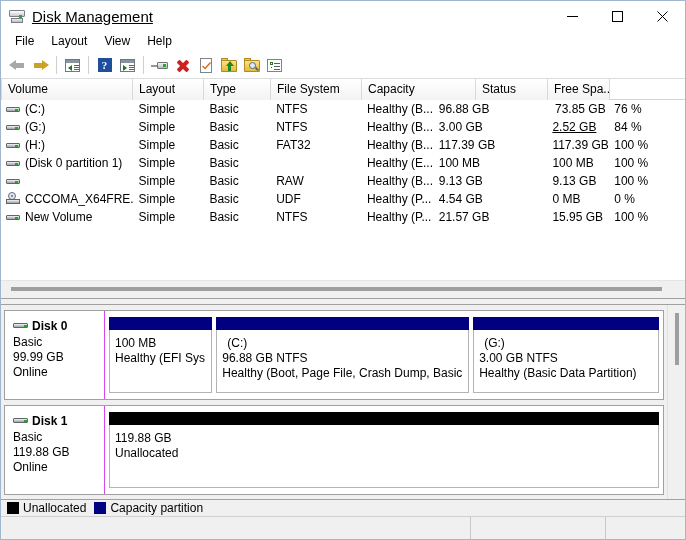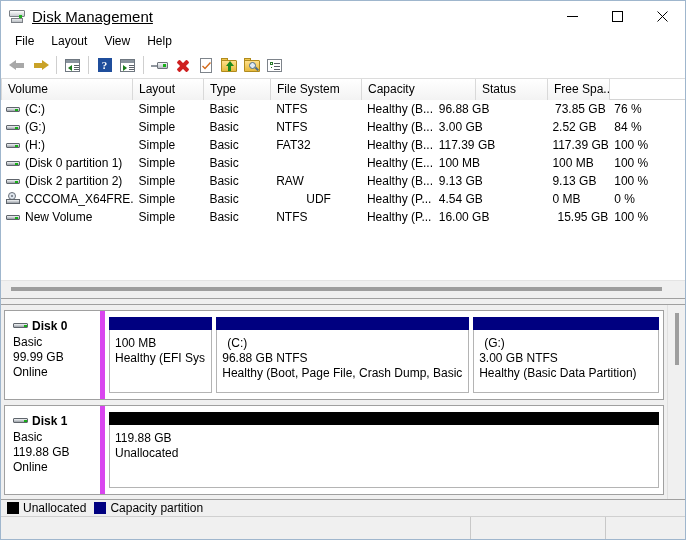--- a/index.html
+++ b/index.html
@@ -486,21 +486,21 @@
     border-top: none;
     box-sizing: border-box;
     margin: 0 3px;
     height: 90px;
   }
   .disk-row.first { border-top: 1px solid #a0a0a0; margin-top: 5px; }
   .disk-row.second { margin-top: 5px; border-top: 1px solid #a0a0a0; }
   .disk-info {
     width: 100px;
     flex: 0 0 auto;
-    border-right: 5px solid #d946ef;
+    border-right: 1px solid #d946ef;
     box-sizing: border-box;
     padding: 8px 0 0 8px;
     background: #ffffff;
   }
   .disk-title {
     display: flex;
     align-items: center;
     font-size: 12px;
     font-weight: bold;
     color: #000;
@@ -755,21 +755,21 @@
               <span class="vbar"></span>
               <span class="vled"></span>
             </span>
             <span>(G:)</span>
           </div>
           <div class="lv-td" style="width: 71px;">Simple</div>
           <div class="lv-td" style="width: 67px;">Basic</div>
           <div class="lv-td" style="width: 91px;">NTFS</div>
           <div class="lv-td" style="width: 72px;">Healthy (B...</div>
           <div class="lv-td" style="width: 114px;">3.00 GB</div>
-          <div class="lv-td" style="width: 62px;">2.52 GB</div>
+          <div class="lv-td" style="width: 62px; text-decoration: underline;">2.52 GB</div>
           <div class="lv-td" style="width: 77px;">84 %</div>
         </div>
         <div class="lv-row">
           <div class="lv-td col-volume" style="width: 132px;">
             <span class="vol-icon">
               <span class="vbar"></span>
               <span class="vled"></span>
             </span>
             <span>(H:)</span>
           </div>
@@ -796,61 +796,60 @@
           <div class="lv-td" style="width: 114px;">100 MB</div>
           <div class="lv-td" style="width: 62px;">100 MB</div>
           <div class="lv-td" style="width: 77px;">100 %</div>
         </div>
         <div class="lv-row">
           <div class="lv-td col-volume" style="width: 132px;">
             <span class="vol-icon">
               <span class="vbar"></span>
               <span class="vled"></span>
             </span>
-            <span>(Disk 2 partition 2)</span>
           </div>
           <div class="lv-td" style="width: 71px;">Simple</div>
           <div class="lv-td" style="width: 67px;">Basic</div>
           <div class="lv-td" style="width: 91px;">RAW</div>
           <div class="lv-td" style="width: 72px;">Healthy (B...</div>
           <div class="lv-td" style="width: 114px;">9.13 GB</div>
           <div class="lv-td" style="width: 62px;">9.13 GB</div>
           <div class="lv-td" style="width: 77px;">100 %</div>
         </div>
         <div class="lv-row">
           <div class="lv-td col-volume" style="width: 132px;">
             <span class="cd-icon">
               <span class="cddisc"></span>
               <span class="cdhole"></span>
               <span class="cdbar"></span>
             </span>
             <span>CCCOMA_X64FRE...</span>
           </div>
           <div class="lv-td" style="width: 71px;">Simple</div>
           <div class="lv-td" style="width: 67px;">Basic</div>
-          <div class="lv-td" style="width: 91px; text-align: center;">UDF</div>
+          <div class="lv-td" style="width: 91px;">UDF</div>
           <div class="lv-td" style="width: 72px;">Healthy (P...</div>
           <div class="lv-td" style="width: 114px;">4.54 GB</div>
           <div class="lv-td" style="width: 62px;">0 MB</div>
           <div class="lv-td" style="width: 77px;">0 %</div>
         </div>
         <div class="lv-row">
           <div class="lv-td col-volume" style="width: 132px;">
             <span class="vol-icon">
               <span class="vbar"></span>
               <span class="vled"></span>
             </span>
             <span>New Volume</span>
           </div>
           <div class="lv-td" style="width: 71px;">Simple</div>
           <div class="lv-td" style="width: 67px;">Basic</div>
           <div class="lv-td" style="width: 91px;">NTFS</div>
           <div class="lv-td" style="width: 72px;">Healthy (P...</div>
-          <div class="lv-td" style="width: 114px;">16.00 GB</div>
-          <div class="lv-td" style="width: 62px; text-align: right;">15.95 GB</div>
+          <div class="lv-td" style="width: 114px;">21.57 GB</div>
+          <div class="lv-td" style="width: 62px;">15.95 GB</div>
           <div class="lv-td" style="width: 77px;">100 %</div>
         </div>
       </div>
     <div class="hscroll">
       <div class="thumb"></div>
     </div>
   </div>
 
   <div class="splitter"></div>
 

